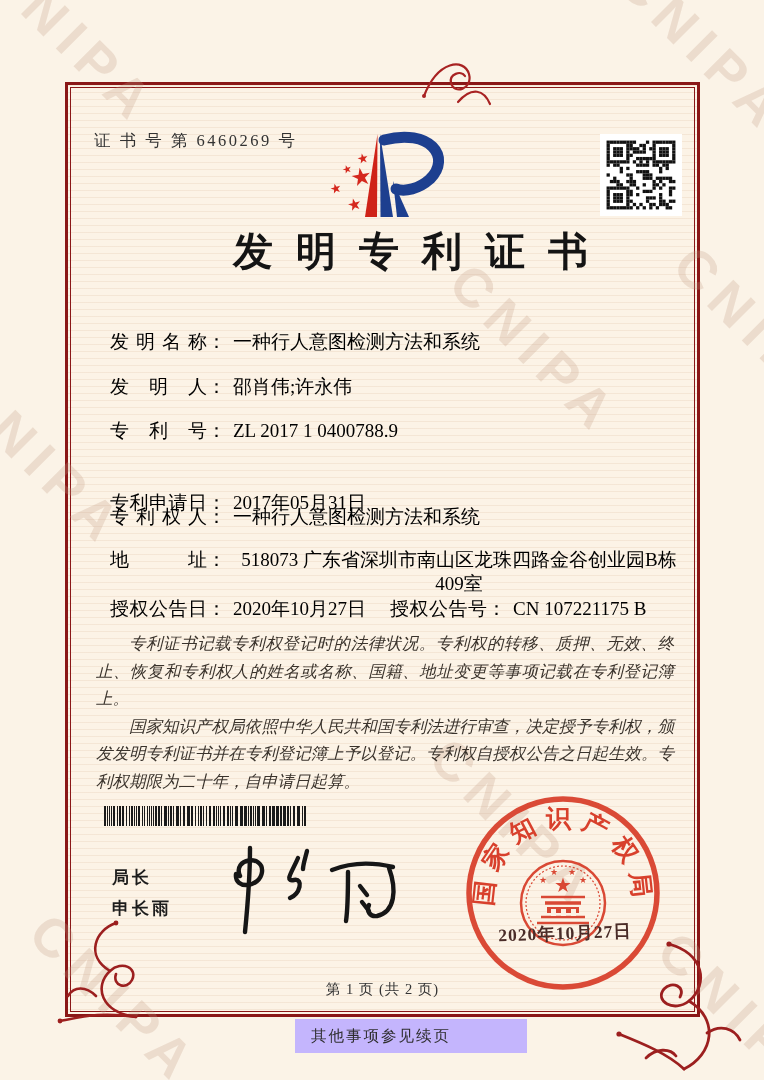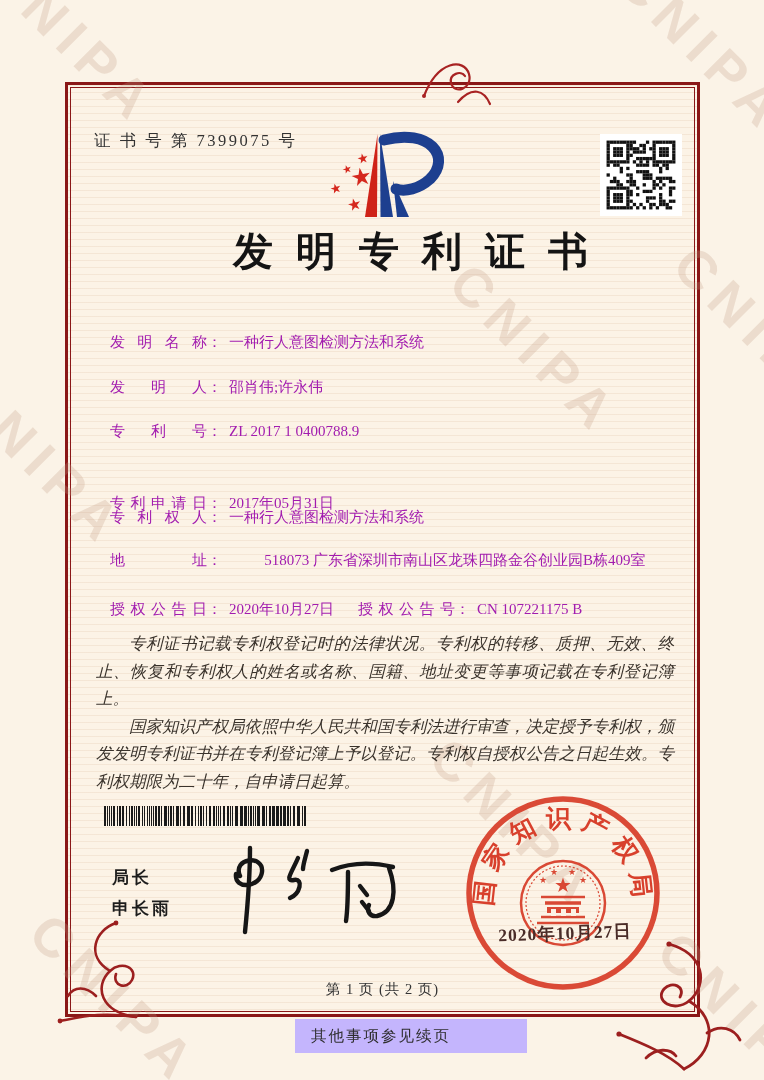--- a/index.html
+++ b/index.html
@@ -21,21 +21,21 @@
     background:
       repeating-linear-gradient(180deg, rgba(214,178,146,0.20) 0 1px, rgba(0,0,0,0) 1px 7px),
       #fcf3e6;
   }
   .panel-inner{position:absolute;inset:2px;border:1px solid #8a1717;}
   .content{position:absolute;inset:0;z-index:3;}
   .abs{position:absolute;}
   .cert-no{left:94px;top:130px;font-size:16.5px;color:#333;letter-spacing:2.5px;}
   .title{left:65px;top:224px;width:635px;text-align:center;font-size:40px;font-weight:bold;color:#141414;padding-left:28px;}
   .title span{letter-spacing:23px;margin-right:-23px;}
-  .frow{left:110px;font-size:15px;color:#a21caf;display:flex;align-items:flex-start;line-height:24px;}
+  .frow{left:110px;font-size:19px;color:#000000;display:flex;align-items:flex-start;line-height:24px;}
   .flabel{display:inline-block;width:97px;text-align:justify;text-align-last:justify;}
   .fcolon{display:inline-block;margin-right:7px;}
   .fvalue{display:inline-block;text-align:center;}
   .fvalue.wrapv{width:452px;}
   .col2{margin-left:24px;display:flex;}
   .bodytext{left:96px;top:630px;width:578px;font-size:16.5px;line-height:27.5px;
     color:#3a332c;font-style:italic;text-align:justify;}
   .bodytext p{margin:0;text-indent:2em;}
   .director{left:112px;font-family:"Liberation Sans","DejaVu Sans",sans-serif;
     font-weight:bold;font-size:17px;letter-spacing:3px;color:#1d1d1d;}
@@ -58,21 +58,21 @@
 <div class="watermark" style="left:408px;top:792px;">CNIPA</div>
 <div class="watermark" style="left:8px;top:968px;">CNIPA</div>
 <div class="watermark" style="left:636px;top:986px;">CNIPA</div>
 
 <div class="panel">
   <div class="panel-inner"></div>
 </div>
 
 <div class="content">
 
-  <div class="abs cert-no">证 书 号 第 7399075 号</div>
+  <div class="abs cert-no">证 书 号 第 6460269 号</div>
 
   <svg class="abs" style="left:306px;top:121px;" width="165" height="104" viewBox="0 0 165 104">
     <path d="M71.5,13 L71,96 L59,96 Z" fill="#cf2318"></path>
     <path d="M74,13 L87,96 L74.5,96 Z" fill="#1d3f8f"></path>
     <path d="M78,19 C124,7 146,36 124,58 C113,68 99,71 90,68" fill="none" stroke="#1d3f8f" stroke-width="11" stroke-linecap="round"></path>
     <path d="M87,60 L103,96 L91,96 Z" fill="#1d3f8f"></path>
     <g fill="#d5281e" font-family="'DejaVu Sans',sans-serif" text-anchor="middle">
       <text x="56" y="42" font-size="13" transform="rotate(-12 56 34)">★</text>
       <text x="40" y="52" font-size="11" transform="rotate(-18 40 45)">★</text>
       <text x="29" y="72" font-size="13" transform="rotate(-15 29 65)">★</text>

